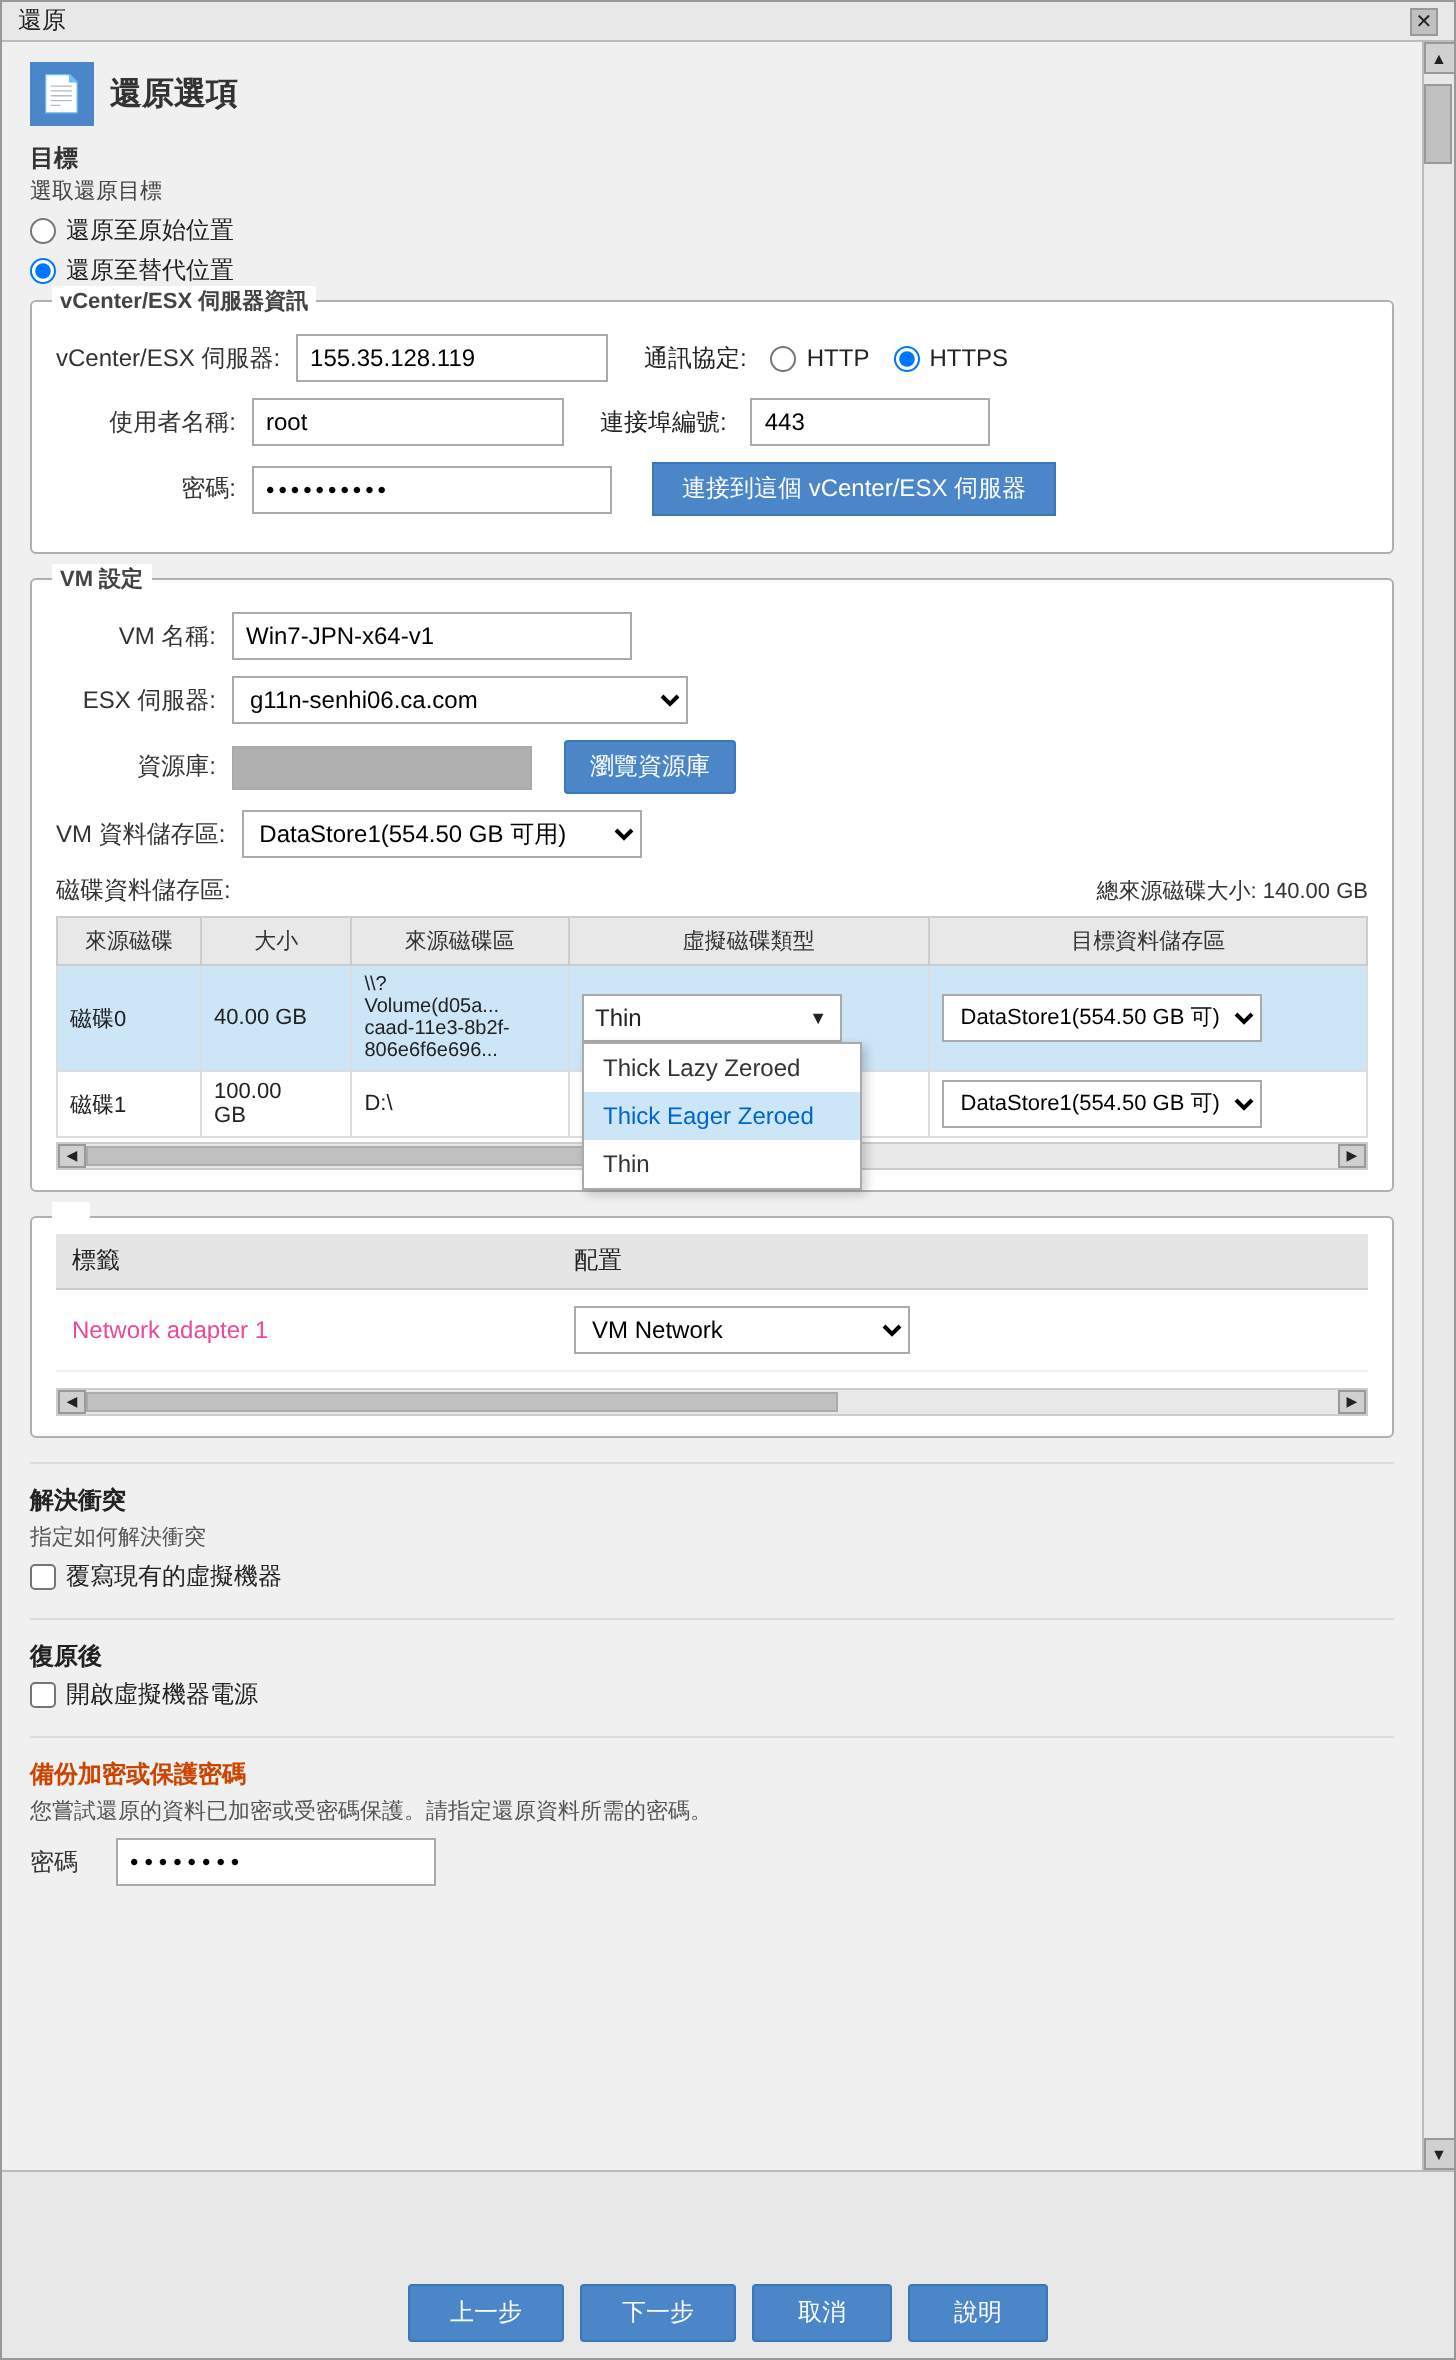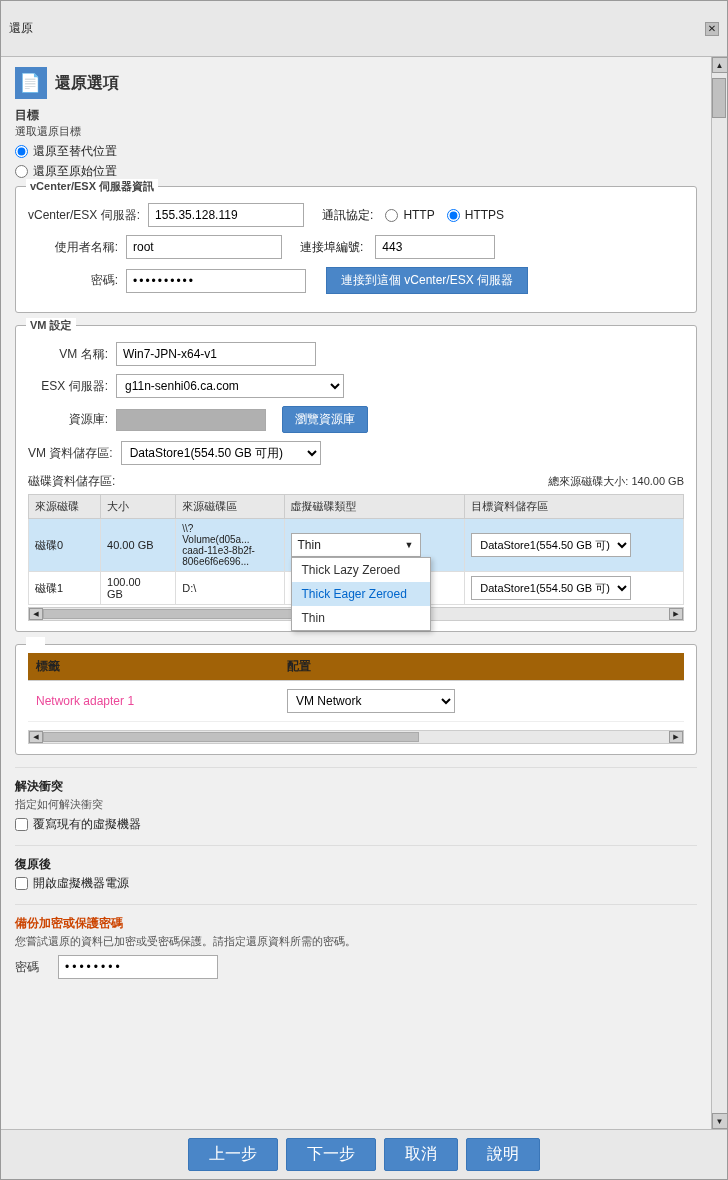--- a/index.html
+++ b/index.html
@@ -13,21 +13,21 @@
       width: 728px;
       min-height: 1180px;
       background: #f0f0f0;
       border: 1px solid #999;
       display: flex;
       flex-direction: column;
     }
     .title-bar {
       background: #e8e8e8;
       border-bottom: 1px solid #bbb;
-      padding: 19px 8px;
+      padding: 1px 8px;
       display: flex;
       align-items: center;
       justify-content: space-between;
     }
     .title-bar-left {
       display: flex;
       align-items: center;
       gap: 6px;
       font-size: 12px;
     }
@@ -226,21 +226,21 @@
     
     .disk-table {
       width: 100%;
       border-collapse: collapse;
       font-size: 11px;
     }
     .disk-table th {
       background: #e8e8e8;
       border: 1px solid #ccc;
       padding: 4px 6px;
-      text-align: left;
+      text-align: center;
       font-weight: normal;
       color: #333;
     }
     .disk-table td {
       border: 1px solid #ddd;
       padding: 4px 6px;
       vertical-align: middle;
     }
     .disk-table tr.selected td {
       background: #cce5f7;
@@ -287,25 +287,25 @@
       font-size: 12px;
     }
 
     
     .net-table {
       width: 100%;
       border-collapse: collapse;
       font-size: 12px;
     }
     .net-table th {
-      background: #a16207;
+      background: #e5e5e5;
       border-bottom: 1px solid #ccc;
       padding: 5px 8px;
       text-align: left;
-      font-weight: bold;
+      font-weight: normal;
     }
     .net-table td {
       padding: 8px 8px;
       border-bottom: 1px solid #eee;
     }
     .h-scrollbar {
       height: 14px;
       background: #e8e8e8;
       border: 1px solid #ccc;
       display: flex;
@@ -351,27 +351,28 @@
     .bottom-bar {
       background: #e8e8e8;
       border-top: 1px solid #bbb;
       padding: 8px 14px;
       display: flex;
       justify-content: center;
       gap: 8px;
     }
     .bottom-btn {
       padding: 5px 20px;
-      font-size: 16px;
+      font-size: 12px;
       cursor: pointer;
       border-radius: 2px;
       border: 1px solid #3a76b8;
       background: #4a86c8;
       color: white;
       min-width: 70px;
+      margin-top: 48px;
     }
 
     .divider { border: none; border-top: 1px solid #ddd; margin: 10px 0; }
 
     .encrypt-section { margin-bottom: 12px; }
     .encrypt-title { font-weight: bold; font-size: 12px; color: #cc4400; margin-bottom: 2px; }
     .encrypt-sub { font-size: 11px; color: #555; margin-bottom: 6px; }
     .encrypt-row {
       display: flex;
       align-items: center;
@@ -407,26 +408,26 @@
       <div class="section-header">
         <div class="section-icon">📄</div>
         <div class="section-title">還原選項</div>
       </div>
 
       <div>
         <div class="label-bold">目標</div>
         <div class="sub-label">選取還原目標</div>
         <div class="radio-group">
           <div class="radio-item">
+            <input type="radio" name="restore_target" id="opt_original" style="">
+            <label for="opt_original">還原至原始位置</label>
+          </div>
+          <div class="radio-item">
             <input type="radio" name="restore_target" id="opt_alternate" checked="" style="">
             <label for="opt_alternate">還原至替代位置</label>
-          </div>
-          <div class="radio-item">
-            <input type="radio" name="restore_target" id="opt_original" style="">
-            <label for="opt_original">還原至原始位置</label>
           </div>
         </div>
       </div>
 
       <div class="panel-legend">
         <span class="panel-legend-title">vCenter/ESX 伺服器資訊</span>
         <div style="margin-top:8px;">
           <div class="form-row">
             <div class="form-label">vCenter/ESX 伺服器:</div>
             <input type="text" class="form-input form-input-wide" value="155.35.128.119" style="">

